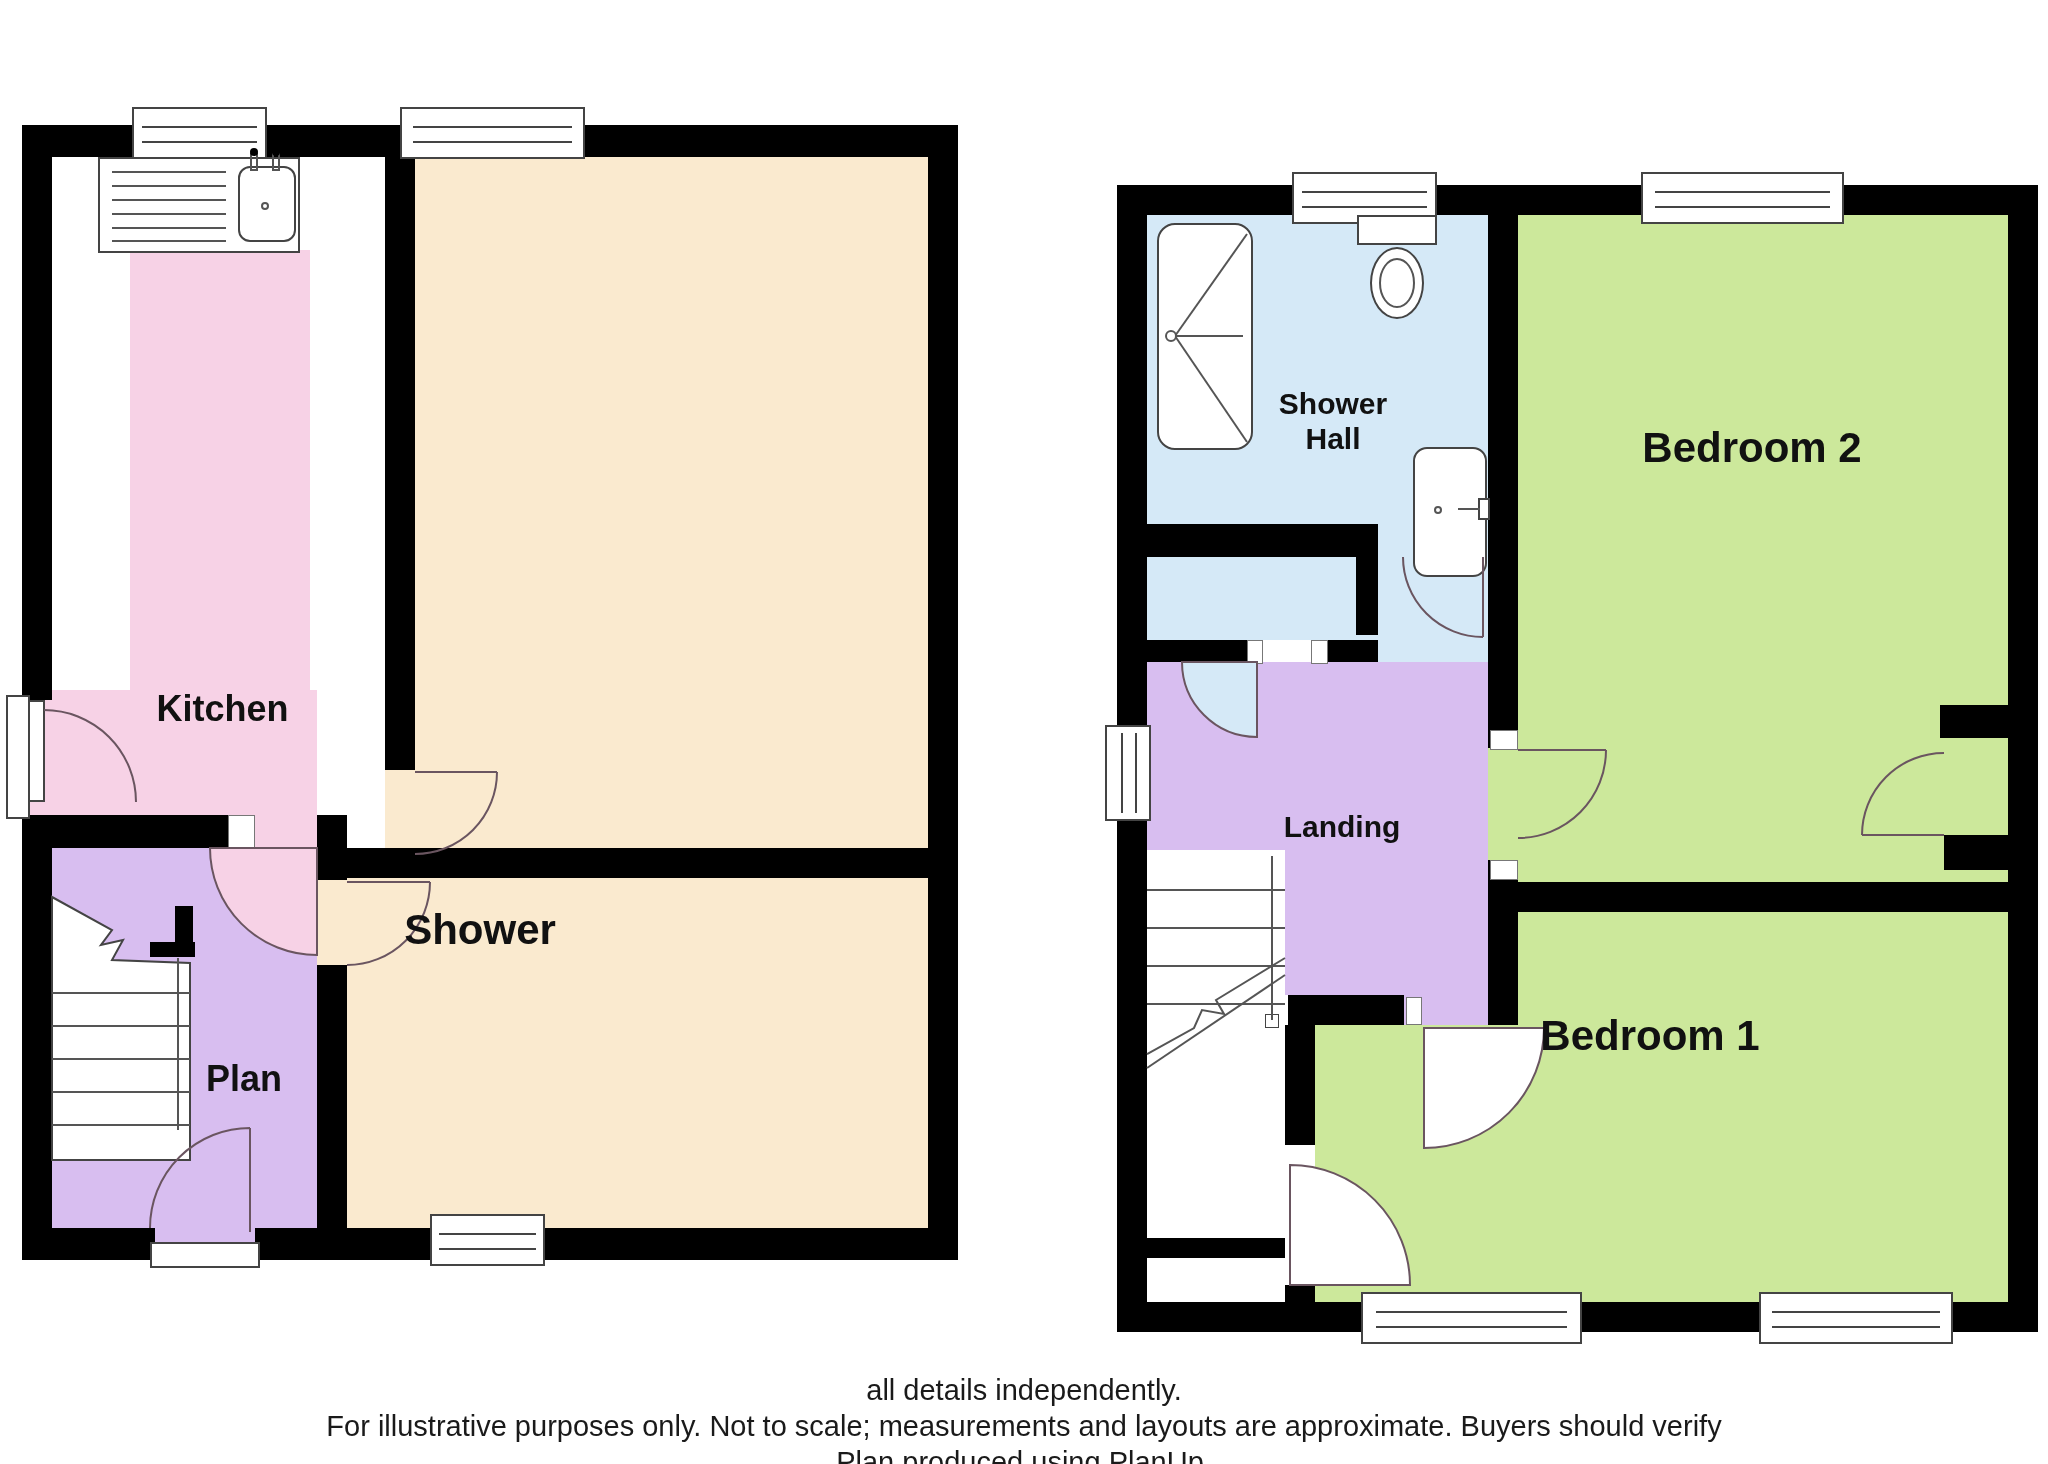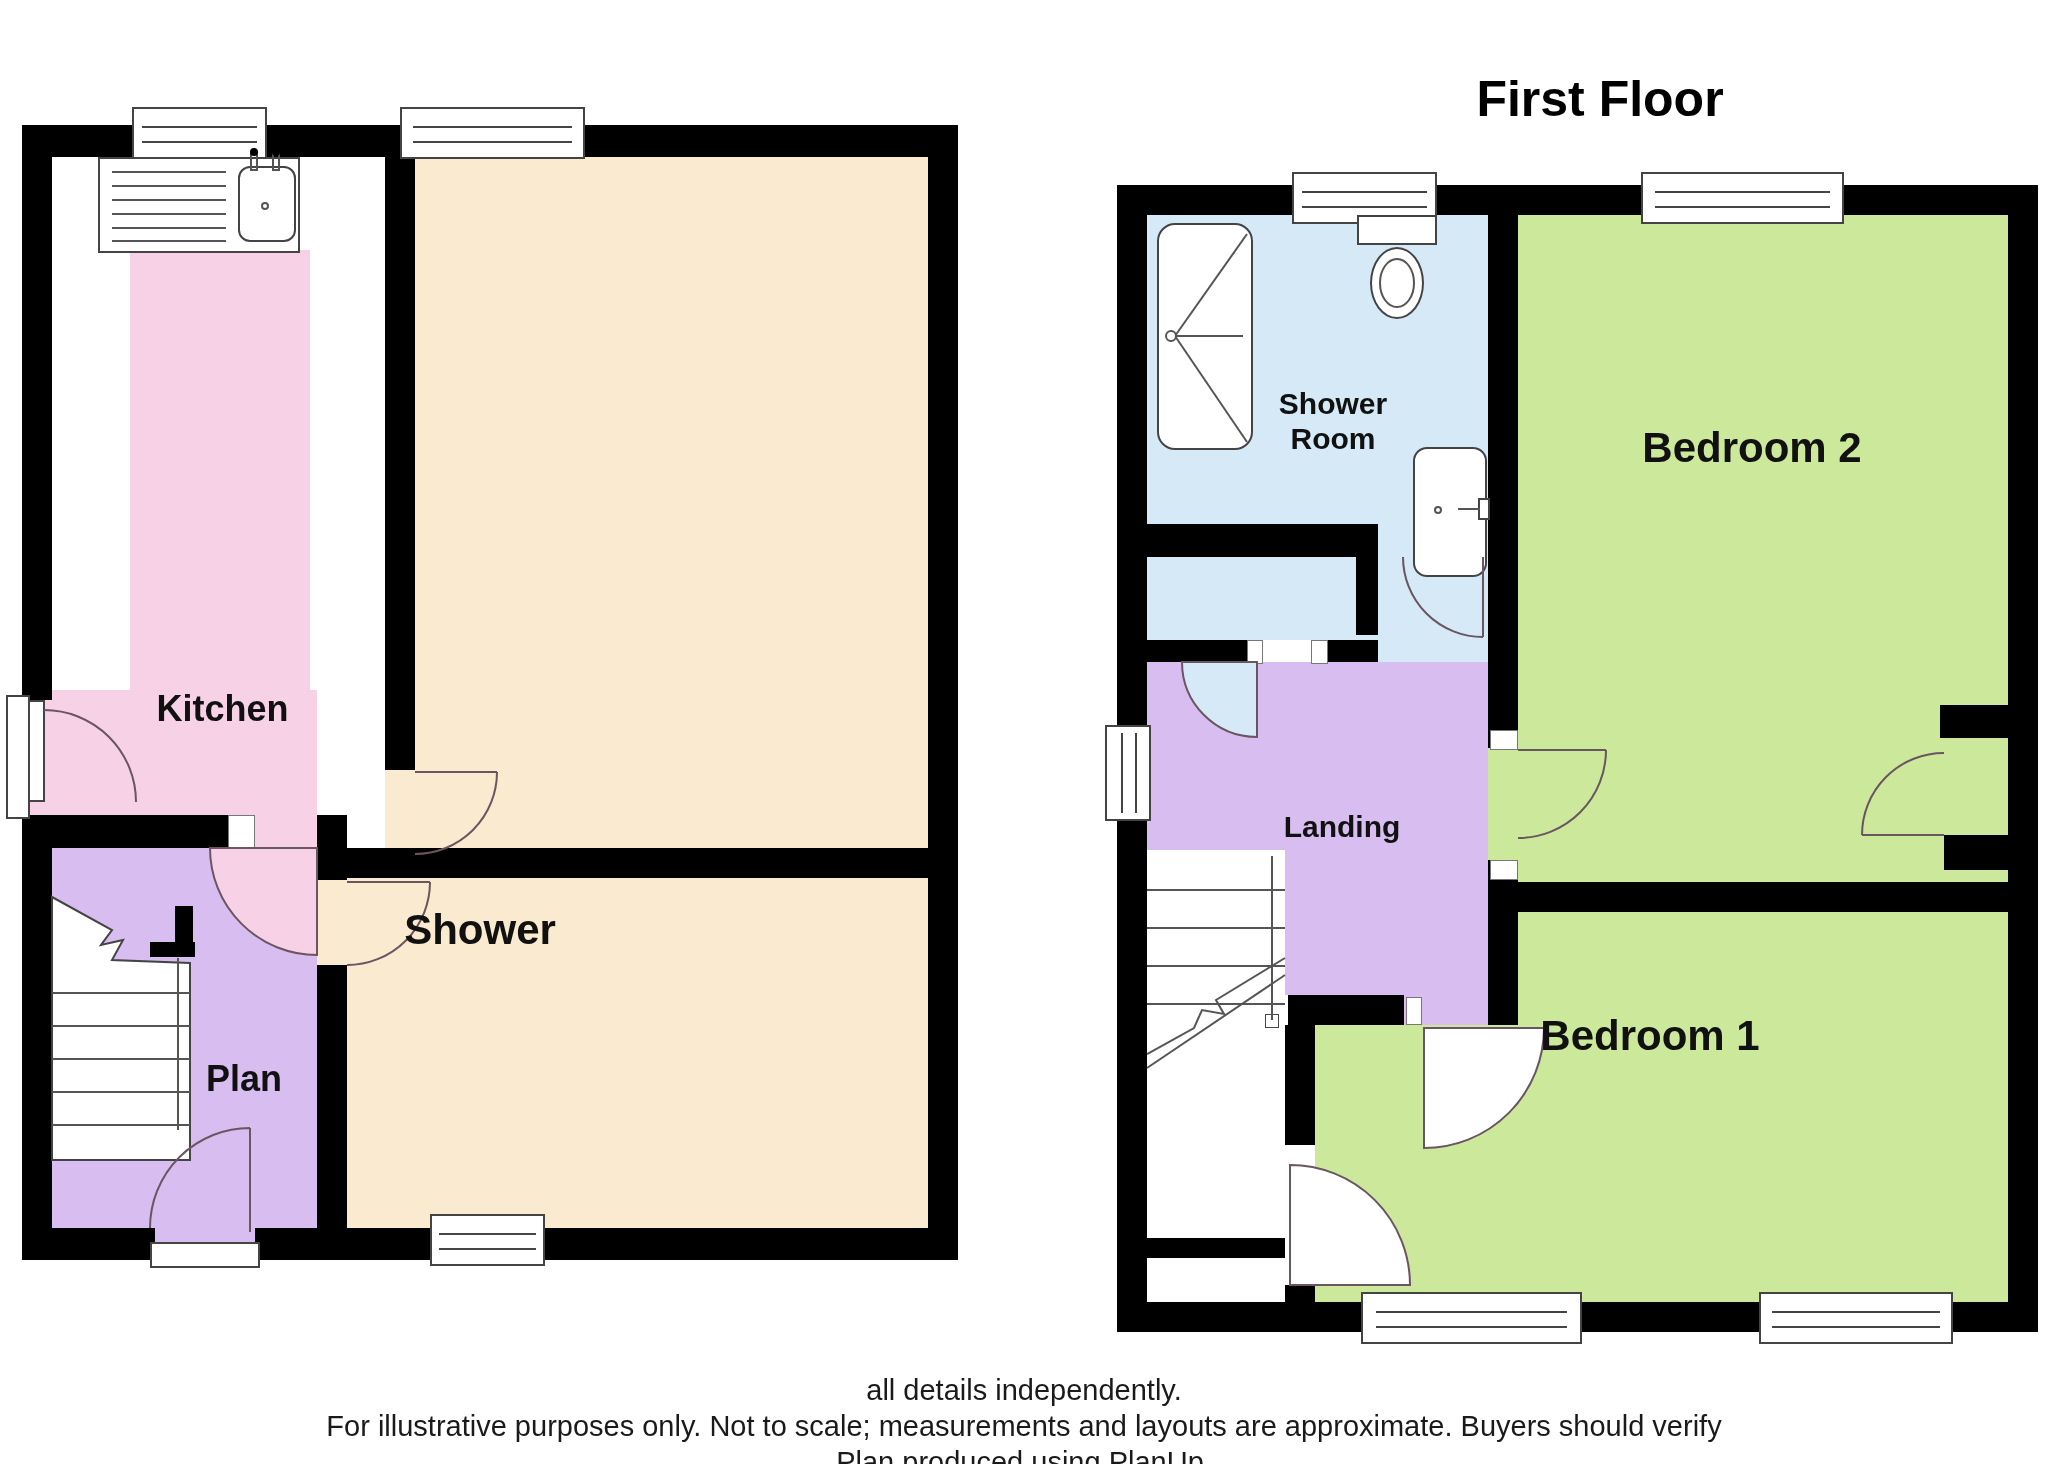--- a/index.html
+++ b/index.html
@@ -67,21 +67,20 @@
       <i></i>
     </div>
 
   <div class="fix" style="left:150px;top:1242px;width:110px;height:26px;"></div>
   <div class="fix" style="left:6px;top:695px;width:24px;height:124px;"></div>
   <div class="fix" style="left:28px;top:700px;width:17px;height:102px;"></div>
 
   <div class="fix" style="left:98px;top:157px;width:202px;height:96px;"></div>
   <div class="fix" style="left:238px;top:166px;width:58px;height:76px;border-radius:12px;"></div>
 
-  <div class="title" style="left:1400px;top:70px;width:400px;">First Floor</div>
 
   <div class="room blue" style="left:1147px;top:215px;width:341px;height:309px;"></div>
   <div class="room blue" style="left:1147px;top:557px;width:231px;height:83px;"></div>
   <div class="room blue" style="left:1378px;top:524px;width:110px;height:138px;"></div>
   <div class="room lav" style="left:1147px;top:662px;width:341px;height:333px;"></div>
   <div class="room green" style="left:1518px;top:215px;width:490px;height:667px;"></div>
   <div class="room green" style="left:1518px;top:912px;width:490px;height:113px;"></div>
   <div class="room green" style="left:1315px;top:1025px;width:693px;height:277px;"></div>
   <div class="room white" style="left:1147px;top:850px;width:138px;height:388px;"></div>
   <div class="room white" style="left:1147px;top:1258px;width:138px;height:44px;"></div>
@@ -198,21 +197,21 @@
       <circle cx="1171" cy="336" r="5" fill="#fff"></circle>
       <circle cx="1438" cy="510" r="3"></circle>
       <path d="M 1458 509 L 1480 509"></path>
       <ellipse cx="1397" cy="283" rx="17" ry="24"></ellipse>
     </g>
   </svg>
 
   <div class="lbl" style="left:120px;top:688px;width:205px;font-size:36px;">Kitchen</div>
   <div class="lbl" style="left:330px;top:906px;width:300px;font-size:42px;">Shower</div>
   <div class="lbl" style="left:164px;top:1058px;width:160px;font-size:36px;">Plan</div>
-  <div class="lbl" style="left:1258px;top:386px;width:150px;font-size:30px;line-height:35px;">Shower Room</div>
+  <div class="lbl" style="left:1258px;top:386px;width:150px;font-size:30px;line-height:35px;">Shower Hall</div>
   <div class="lbl" style="left:1242px;top:810px;width:200px;font-size:30px;">Landing</div>
   <div class="lbl" style="left:1570px;top:424px;width:364px;font-size:42px;">Bedroom 2</div>
   <div class="lbl" style="left:1468px;top:1012px;width:364px;font-size:42px;">Bedroom 1</div>
 
   <div class="disc" style="left:224px;top:1372px;width:1600px;font-size:29px;line-height:36px;">
     <div>all details independently.</div>
     <div>For illustrative purposes only. Not to scale; measurements and layouts are approximate. Buyers should verify</div>
     <div>Plan produced using PlanUp.</div>
   </div>
 

